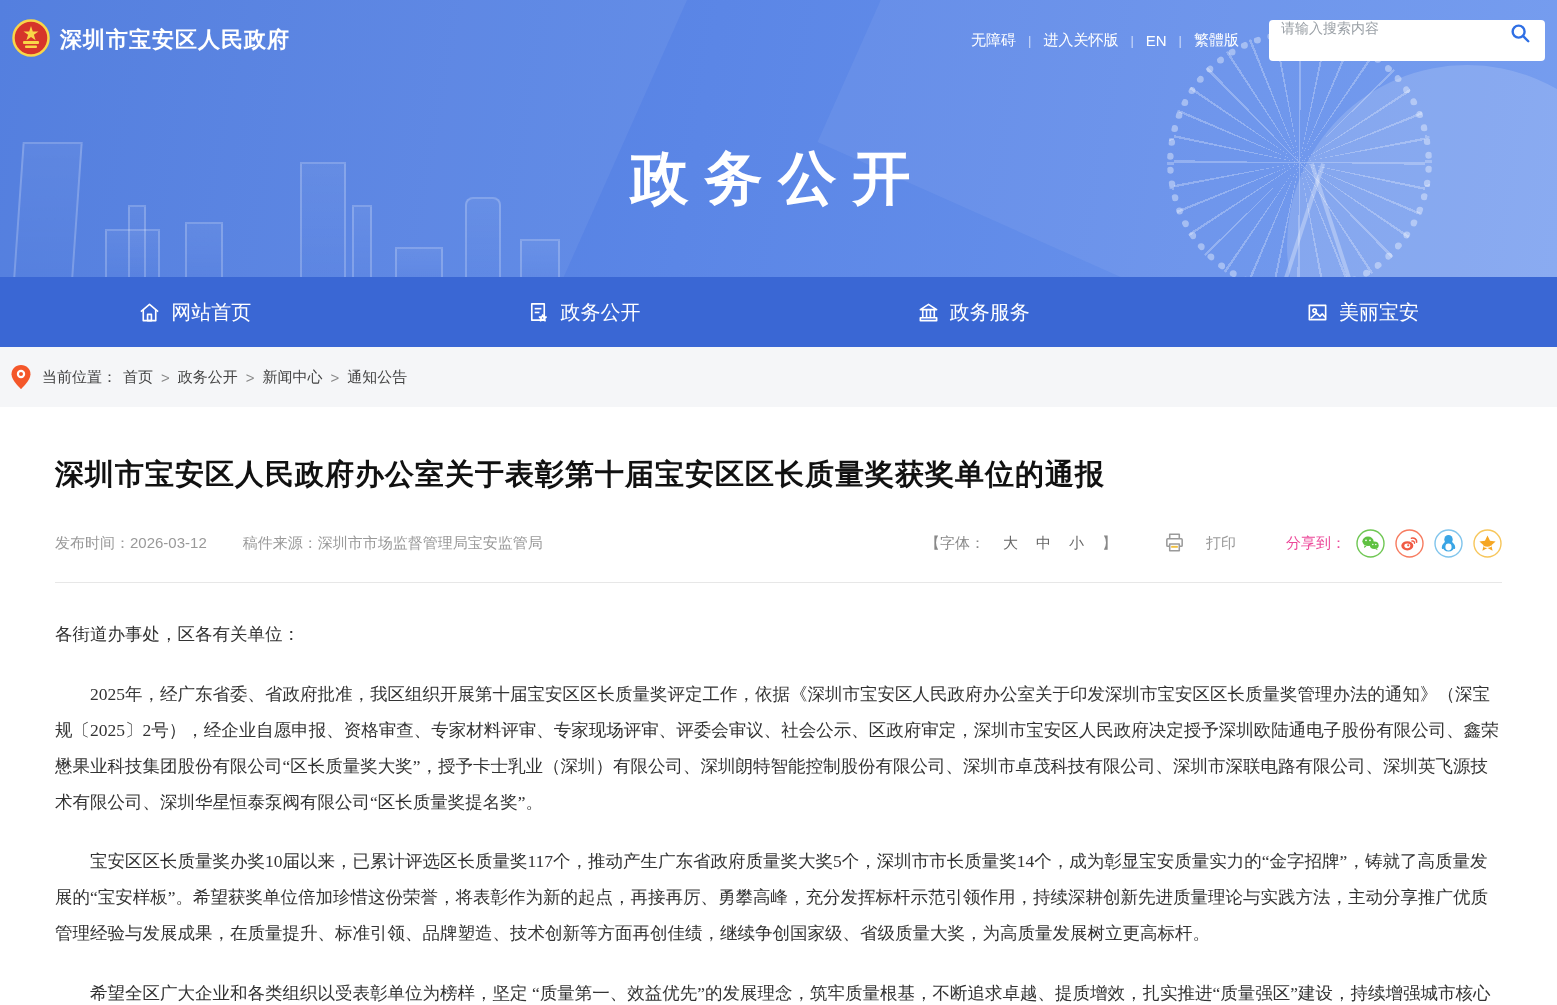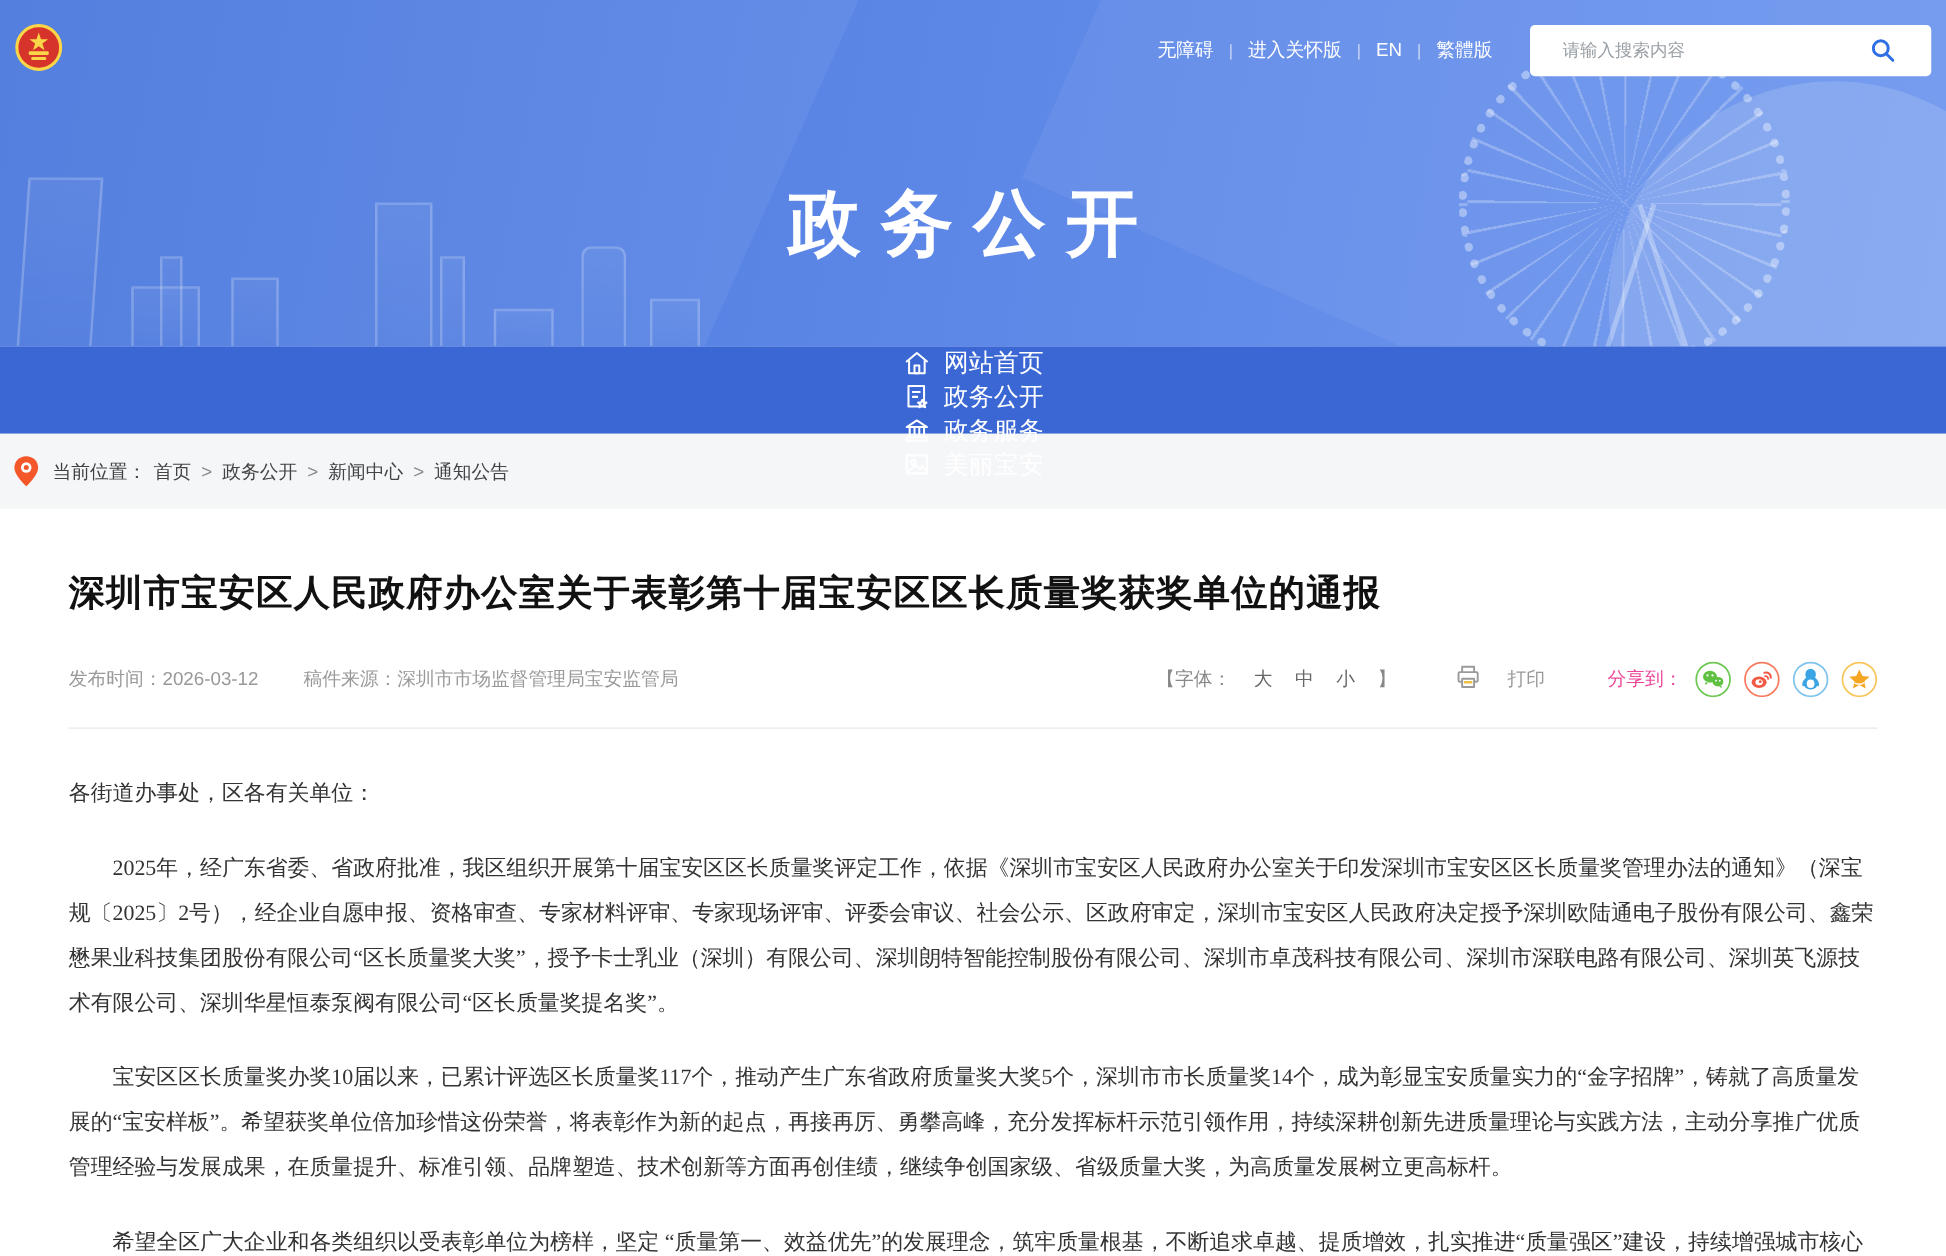--- a/index.html
+++ b/index.html
@@ -17,43 +17,43 @@
   .big-circle { position:absolute; width:360px; height:360px; border-radius:50%;
     background:rgba(255,255,255,.15); right:-90px; top:65px; }
 
   .topbar { position:relative; z-index:5; height:80px; display:flex; align-items:center; padding:0 12px; }
   .brand { display:flex; align-items:center; gap:10px; }
   .brand-title { color:#fff; font-size:22px; font-weight:bold; letter-spacing:1px; }
   .top-right { margin-left:auto; display:flex; align-items:center; }
   .top-links { display:flex; align-items:center; gap:12px; color:#fff; font-size:15px; }
   .top-links .pipe { color:rgba(255,255,255,.65); font-size:13px; }
   .top-links span[data-interactable="true"] { cursor:pointer; }
-  .searchbox { margin-left:30px; width:321px; height:41px; background:#fff; border-radius:4px;
-    display:flex; align-items:center; padding:0 26px; }
+  .searchbox { margin-left:30px; width:276px; height:41px; background:#fff; border-radius:4px;
+    display:flex; align-items:flex-start; padding:0 12px; }
   .searchbox input { flex:1; border:none; outline:none; font-size:14px; color:#333; background:transparent; }
   .searchbox input::placeholder { color:#9aa0a6; }
   .search-btn { width:26px; height:26px; display:flex; align-items:center; justify-content:center; cursor:pointer; }
 
   .banner-title { position:relative; z-index:5; text-align:center; margin-top:60px;
     color:#fff; font-size:58px; font-weight:bold; letter-spacing:16px; }
 
   
   .ferris { position:absolute; right:125px; top:30px; width:265px; height:265px; border-radius:50%;
     border:7px dotted rgba(255,255,255,.38);
     background:repeating-conic-gradient(rgba(255,255,255,.26) 0deg 1.1deg, transparent 1.1deg 11.25deg); }
   .ferris-leg { position:absolute; width:4px; height:150px; background:rgba(255,255,255,.3); top:160px; }
   .leg-l { right:255px; transform:rotate(18deg); }
   .leg-r { right:220px; transform:rotate(-18deg); }
   
   .skyline { position:absolute; bottom:0; left:0; width:100%; height:150px; }
   .bld { position:absolute; bottom:0; border:2px solid rgba(255,255,255,.22); border-bottom:none;
     background:linear-gradient(rgba(255,255,255,.05),rgba(255,255,255,0)); }
 
   
-  .nav { height:70px; background:#3a67d4; display:flex;flex-direction:column; }
+  .nav { height:70px; background:#3a67d4; display:flex; }
   .nav-item { flex:1; display:flex; align-items:center; justify-content:center; gap:10px;
     color:#fff; font-size:20px; cursor:pointer; }
   .nav-item svg { display:block; }
 
   
   .crumbbar { height:60px; background:#f5f6f8; display:flex; align-items:center; padding:0 10px;
     font-size:15px; color:#444; }
   .crumbbar .pin { margin-right:10px; display:flex; }
   .crumb-item { cursor:pointer; margin:0 6px; color:#444; }
   .crumb-sep { color:#888; margin:0 2px; }
@@ -107,20 +107,21 @@
     <div class="topbar" data-interactable="false">
       <div class="brand" data-interactable="true">
         <span data-interactable="false">
           <svg width="38" height="38" viewBox="0 0 38 38">
             <circle cx="19" cy="19" r="17.5" fill="#d6342a" stroke="#f9d648" stroke-width="2.5"></circle>
             <polygon points="19,7 20.8,12.4 26.5,12.4 21.9,15.8 23.6,21.2 19,17.9 14.4,21.2 16.1,15.8 11.5,12.4 17.2,12.4" fill="#f9d648"></polygon>
             <rect x="11" y="22" width="16" height="3" rx="1" fill="#f9d648"></rect>
             <rect x="13" y="26.5" width="12" height="2.5" rx="1" fill="#f9d648"></rect>
           </svg>
         </span>
+        <span class="brand-title" data-interactable="false">深圳市宝安区人民政府</span>
       </div>
       <div class="top-right">
         <div class="top-links" data-interactable="false">
           <span data-interactable="true">无障碍</span>
           <span class="pipe" data-interactable="false">|</span>
           <span data-interactable="true">进入关怀版</span>
           <span class="pipe" data-interactable="false">|</span>
           <span data-interactable="true">EN</span>
           <span class="pipe" data-interactable="false">|</span>
           <span data-interactable="true">繁體版</span>

